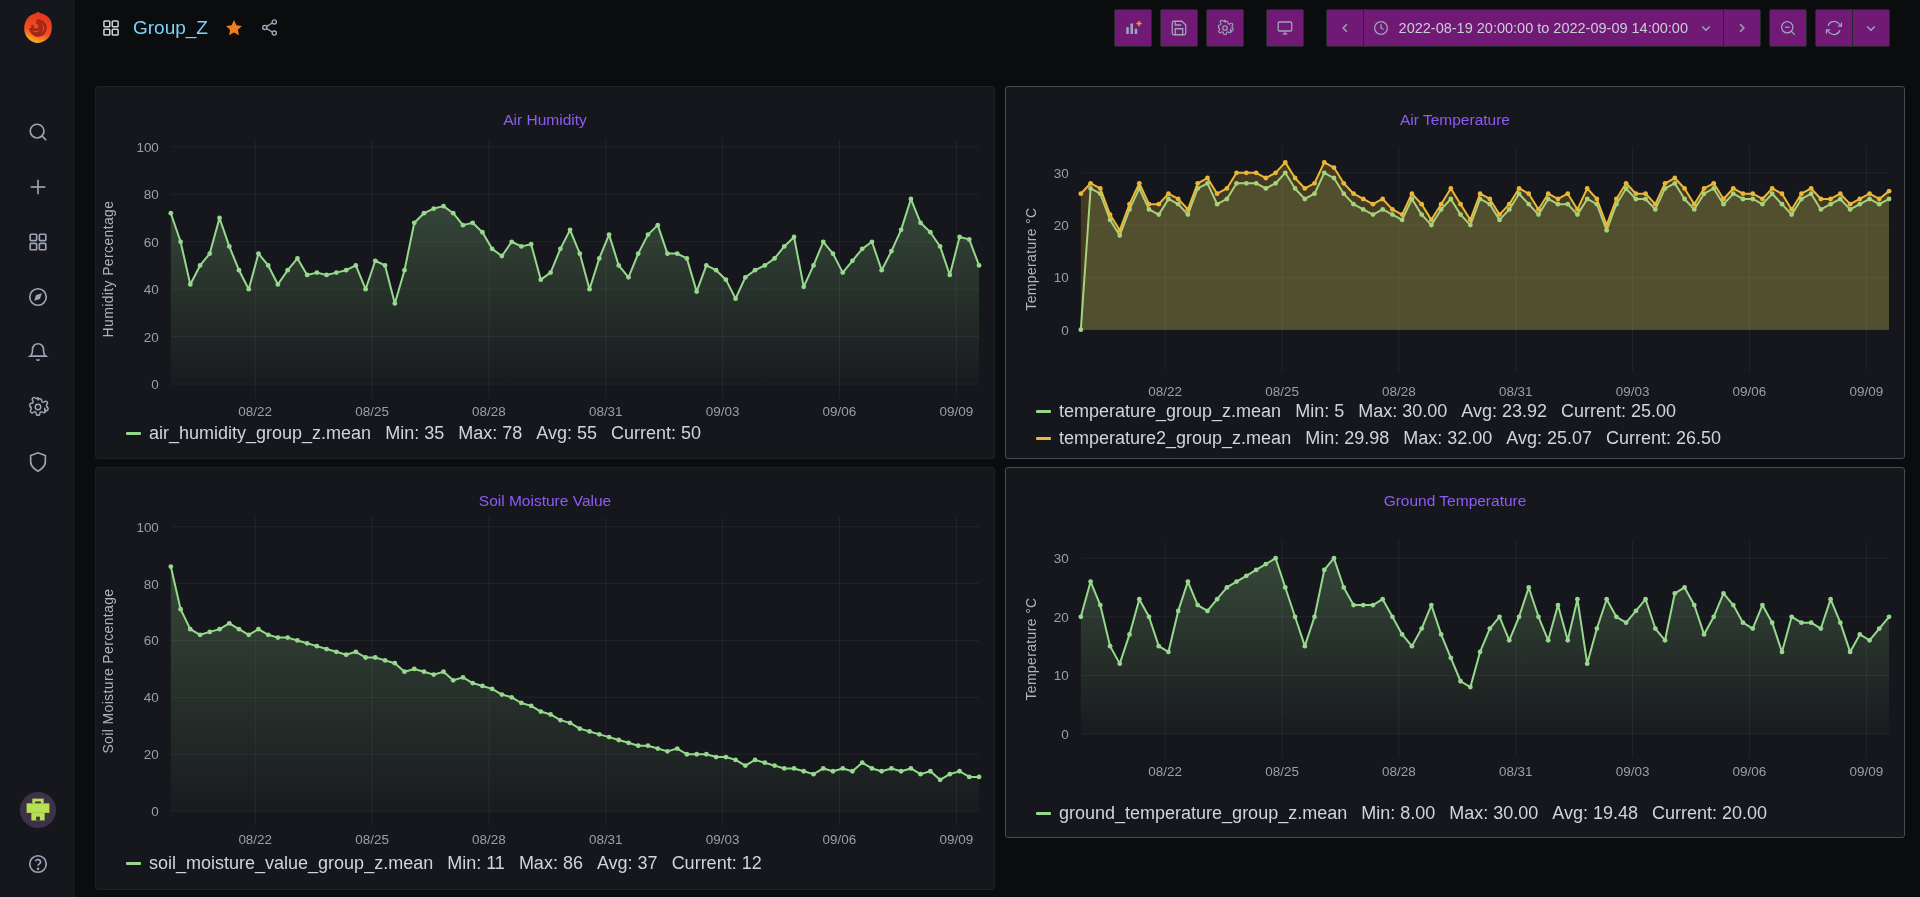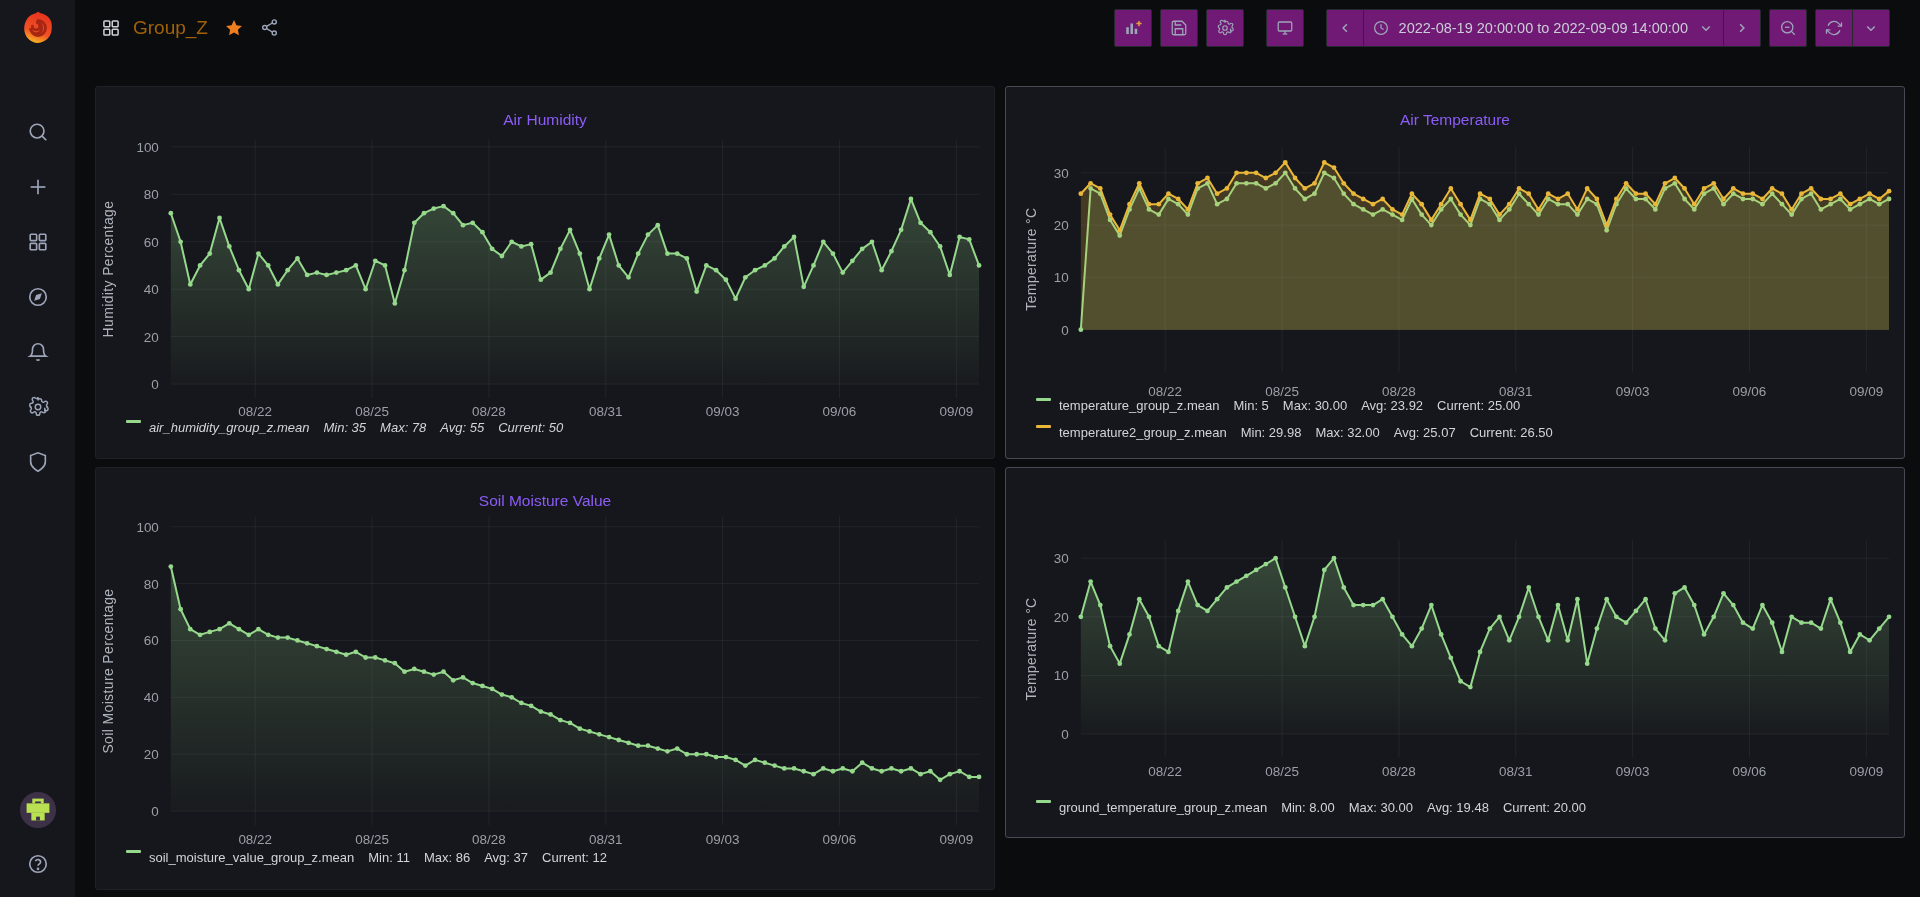--- a/index.html
+++ b/index.html
@@ -8,21 +8,21 @@
   .sidebar{position:absolute;left:0;top:0;width:75px;height:897px;background:#16171d;display:flex;flex-direction:column;align-items:center;z-index:10}
   .logo-btn{width:75px;height:55px;display:flex;align-items:center;justify-content:center;cursor:pointer}
   .side-icons{display:flex;flex-direction:column;align-items:center;gap:33px;margin-top:66px}
   .side-btn{width:22px;height:22px;color:#9da5b8;cursor:pointer;display:flex;align-items:center;justify-content:center}
   .side-btn svg{width:22px;height:22px}
   .side-bottom{margin-top:auto;display:flex;flex-direction:column;align-items:center;gap:24px;margin-bottom:22px}
   .avatar{width:38px;height:38px;border-radius:50%;overflow:hidden;cursor:pointer}
   
   .topbar{position:absolute;left:75px;top:0;right:0;height:55px;display:flex;align-items:center;padding:0 30px 0 26px;background:#0b0c0e;box-sizing:border-box}
   .crumb-icon{width:20px;height:20px;color:#d0d2d6;margin-right:12px;cursor:pointer}
-  .dash-title{font-size:19px;font-weight:500;color:#a16207;cursor:pointer}
+  .dash-title{font-size:19px;font-weight:500;color:#7dd3fc;cursor:pointer}
   .star-btn{margin-left:16px;cursor:pointer;display:flex}
   .share-btn{margin-left:16px;cursor:pointer;color:#9da5b8;display:flex}
   .toolbar{margin-left:auto;display:flex;align-items:center;gap:8px}
   .tb-btn{height:38px;min-width:38px;box-sizing:border-box;display:flex;align-items:center;justify-content:center;background:#701a75;border:1px solid #26282e;border-radius:2px;color:#9da5b8;cursor:pointer;padding:0 8px}
   .tb-btn svg{width:18px;height:18px}
   .tb-gap{width:6px}
   .tb-group{display:flex;align-items:stretch}
   .tb-group .tb-btn{border-radius:0;margin-left:-1px}
   .tb-group .tb-btn:first-child{border-radius:2px 0 0 2px;margin-left:0}
   .tb-group .tb-btn:last-child{border-radius:0 2px 2px 0}
@@ -31,21 +31,21 @@
   
   .dash{position:absolute;left:75px;top:55px;right:0;bottom:0}
   .panel{position:absolute;background:#16171c;border:1px solid #1f2126;border-radius:3px;box-sizing:border-box}
   .panel.focused{border-color:#464b53}
   .panel-title{position:absolute;top:0;left:0;right:0;height:40px;display:flex;align-items:center;justify-content:center;font-size:15.5px;font-weight:500;color:#8b5cf6;cursor:pointer;z-index:2}
   svg.chart{position:absolute;left:0;top:0;width:100%;height:100%;display:block}
   .grid{stroke:rgba(204,204,220,0.08);stroke-width:1}
   .tick{fill:#9b9fa7;font-size:13.5px}
   .ylab{fill:#afb4bd;font-size:14px;letter-spacing:.4px}
   .legend{position:absolute;left:30px;right:10px;z-index:2}
-  .legend-row{display:flex;height:27px;font-size:13px;color:#d2d4d8;white-space:nowrap}
+  .legend-row{display:flex;align-items:center;height:27px;font-size:18px;color:#d2d4d8;white-space:nowrap}
   .legend-dash{width:15px;height:3px;border-radius:1px;margin-right:8px;flex:none}
   .legend-name{cursor:pointer}
   .legend-stat{margin-left:14px}
 </style>
 </head>
 <body>
 
 <aside class="sidebar">
   <div class="logo-btn">
     <svg width="40" height="40" viewBox="0 0 64 64">
@@ -345,21 +345,21 @@
         <circle cx="806.9" cy="143.6" r="2.4" fill="#96d98d"></circle>
         <circle cx="816.7" cy="112.6" r="2.4" fill="#96d98d"></circle>
         <circle cx="826.4" cy="136.5" r="2.4" fill="#96d98d"></circle>
         <circle cx="836.2" cy="146.0" r="2.4" fill="#96d98d"></circle>
         <circle cx="846.0" cy="160.3" r="2.4" fill="#96d98d"></circle>
         <circle cx="855.7" cy="189.0" r="2.4" fill="#96d98d"></circle>
         <circle cx="865.5" cy="150.8" r="2.4" fill="#96d98d"></circle>
         <circle cx="875.2" cy="153.2" r="2.4" fill="#96d98d"></circle>
         <circle cx="885.0" cy="179.4" r="2.4" fill="#96d98d"></circle>
       </svg>
-    <div class="legend" style="top: 333px; font-style: italic;">
+    <div class="legend" style="top: 333px;">
         <div class="legend-row">
           <span class="legend-dash" style="background: rgb(150, 217, 141);"></span>
           <span class="legend-name">air_humidity_group_z.mean</span>
           <span class="legend-stat">Min: 35</span>
           <span class="legend-stat">Max: 78</span>
           <span class="legend-stat">Avg: 55</span>
           <span class="legend-stat">Current: 50</span>
         </div>
       </div>
   </section>
@@ -713,20 +713,21 @@
           <span class="legend-name">soil_moisture_value_group_z.mean</span>
           <span class="legend-stat">Min: 11</span>
           <span class="legend-stat">Max: 86</span>
           <span class="legend-stat">Avg: 37</span>
           <span class="legend-stat">Current: 12</span>
         </div>
       </div>
   </section>
 
   <section class="panel focused" style="left:930px;top:412px;width:900px;height:371px">
+    <h2 class="panel-title">Ground Temperature</h2>
     <svg class="chart" viewBox="0 0 900 371" preserveAspectRatio="none">
         <defs>
           <linearGradient id="grad3_0" x1="0" y1="0" x2="0" y2="1">
             <stop offset="0" stop-color="#96d98d" stop-opacity="0.25"></stop>
             <stop offset="1" stop-color="#96d98d" stop-opacity="0.02"></stop>
           </linearGradient>
         </defs>
         <line class="grid" x1="159.57831325301203" y1="73" x2="159.57831325301203" y2="291"></line>
         <text class="tick" text-anchor="middle" x="159.57831325301203" y="310">08/22</text>
         <line class="grid" x1="276.6867469879518" y1="73" x2="276.6867469879518" y2="291"></line>

